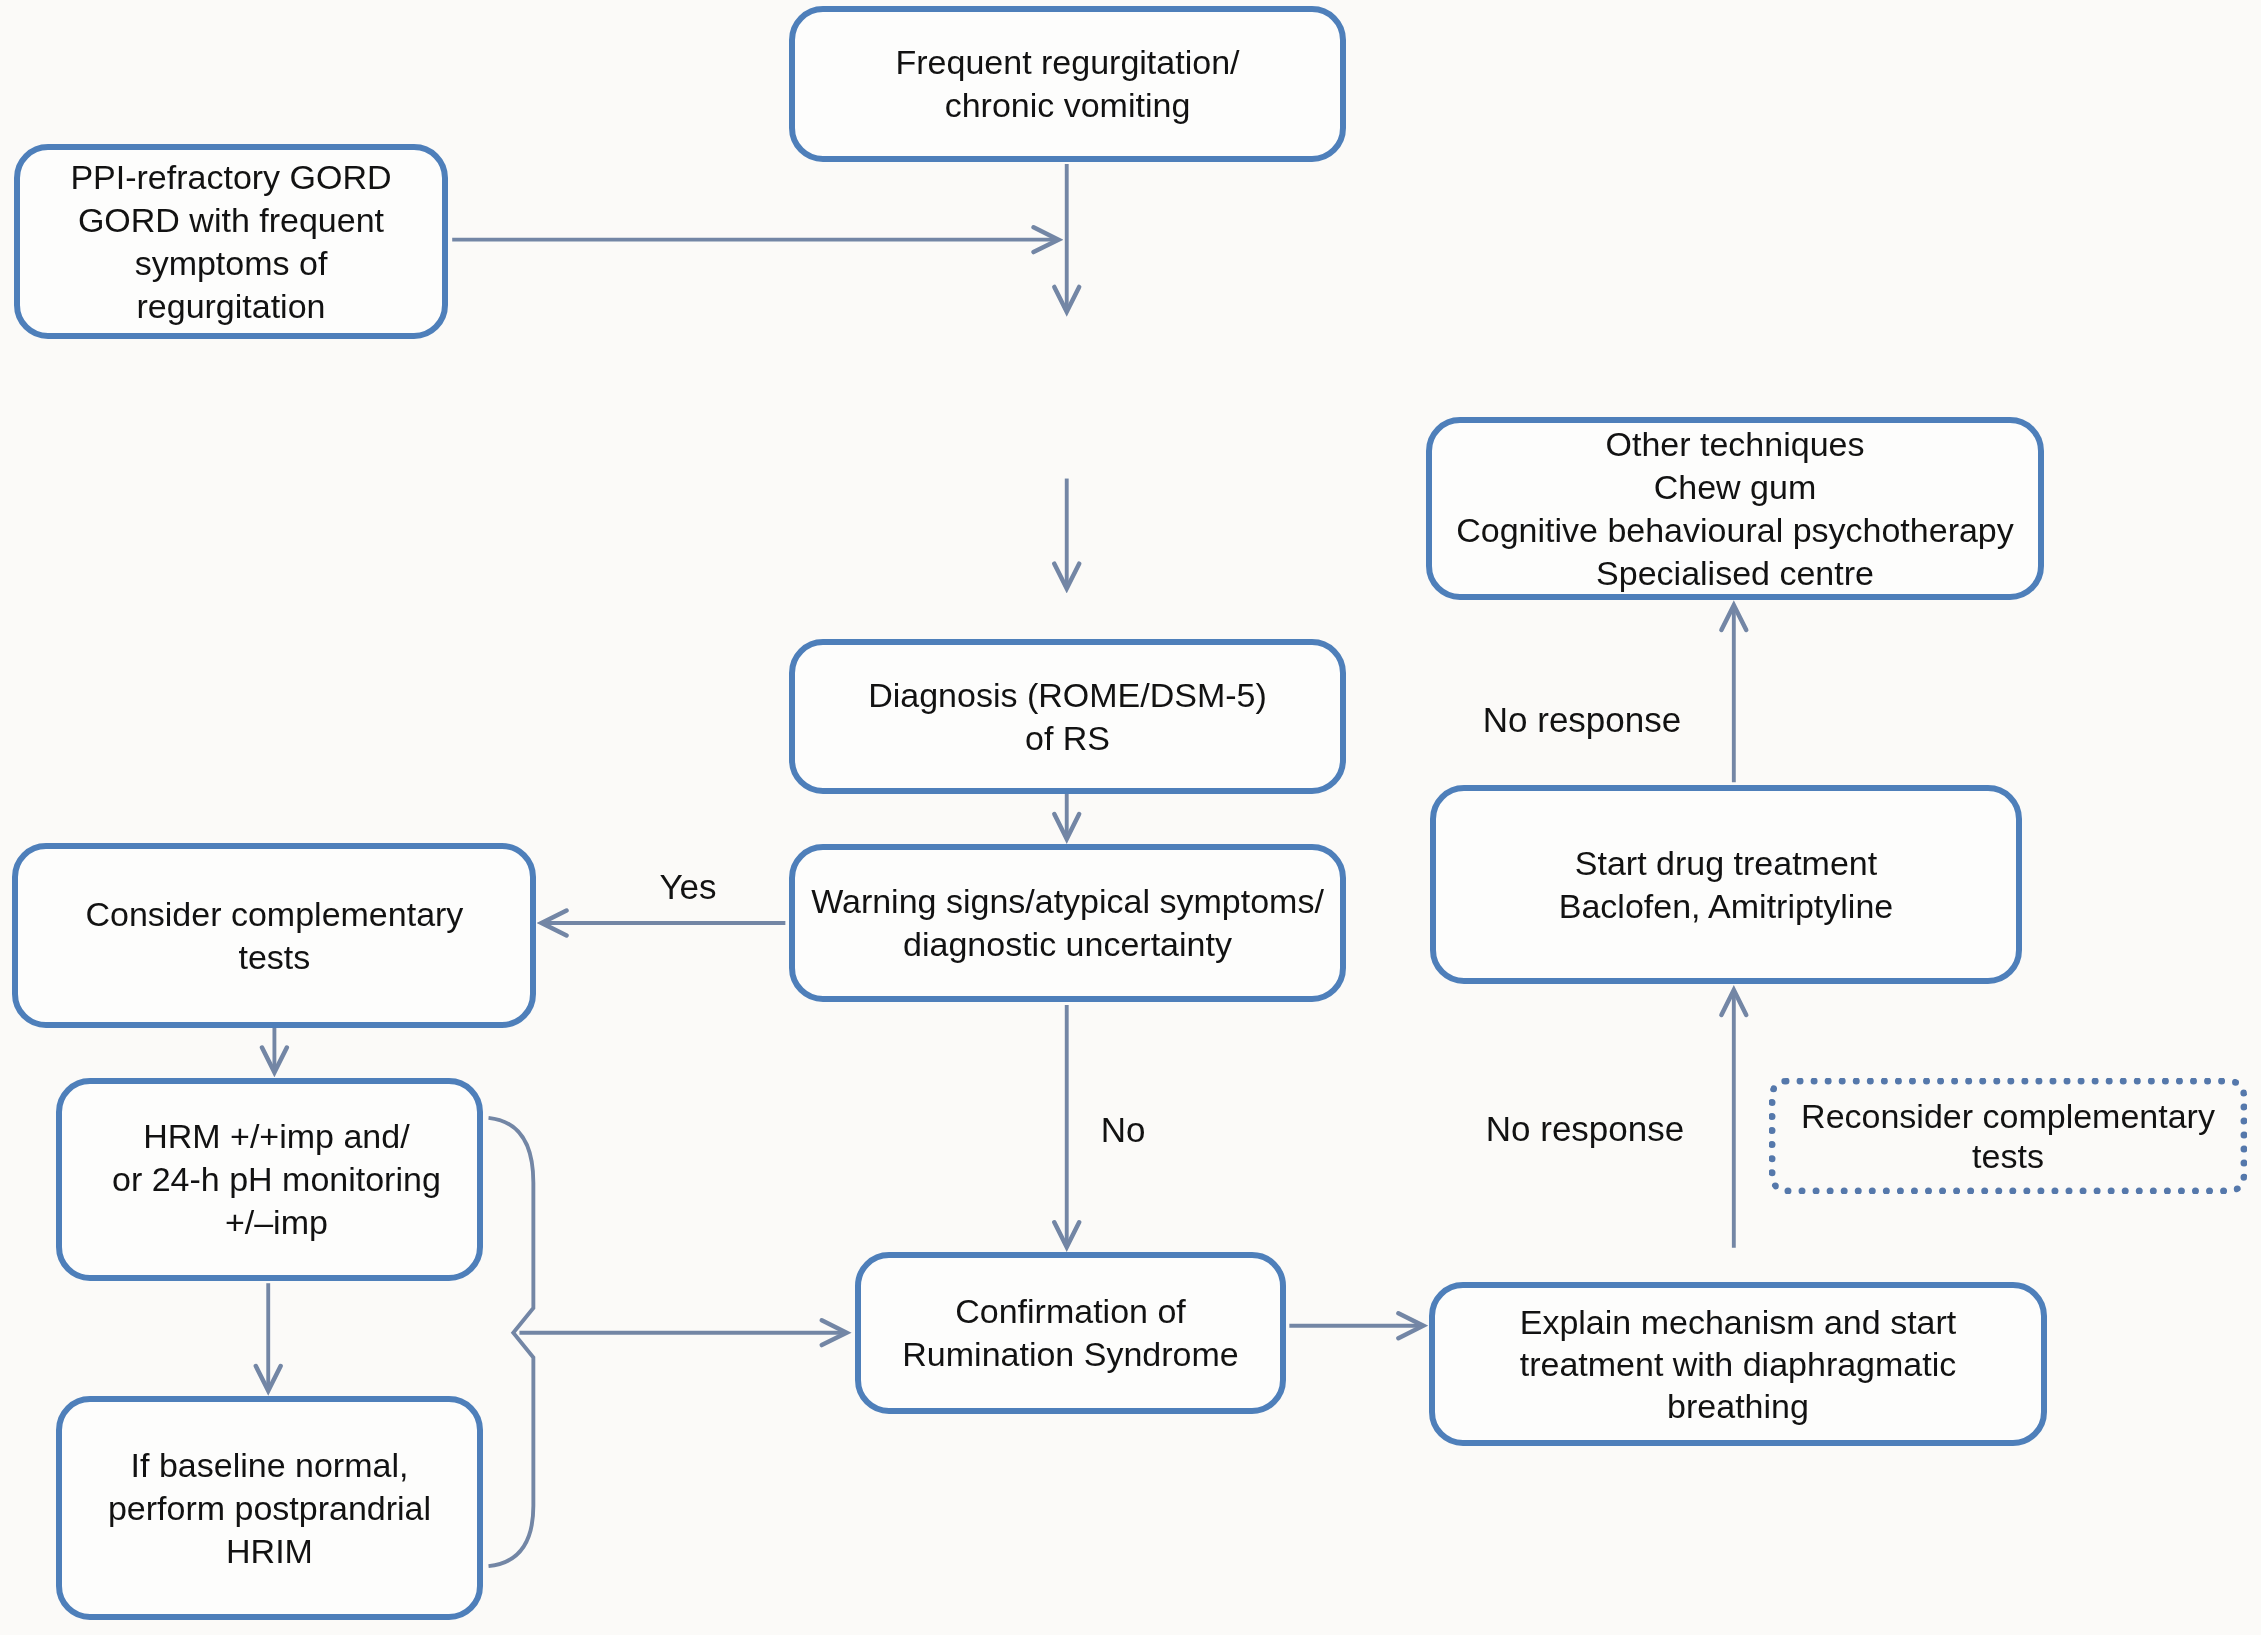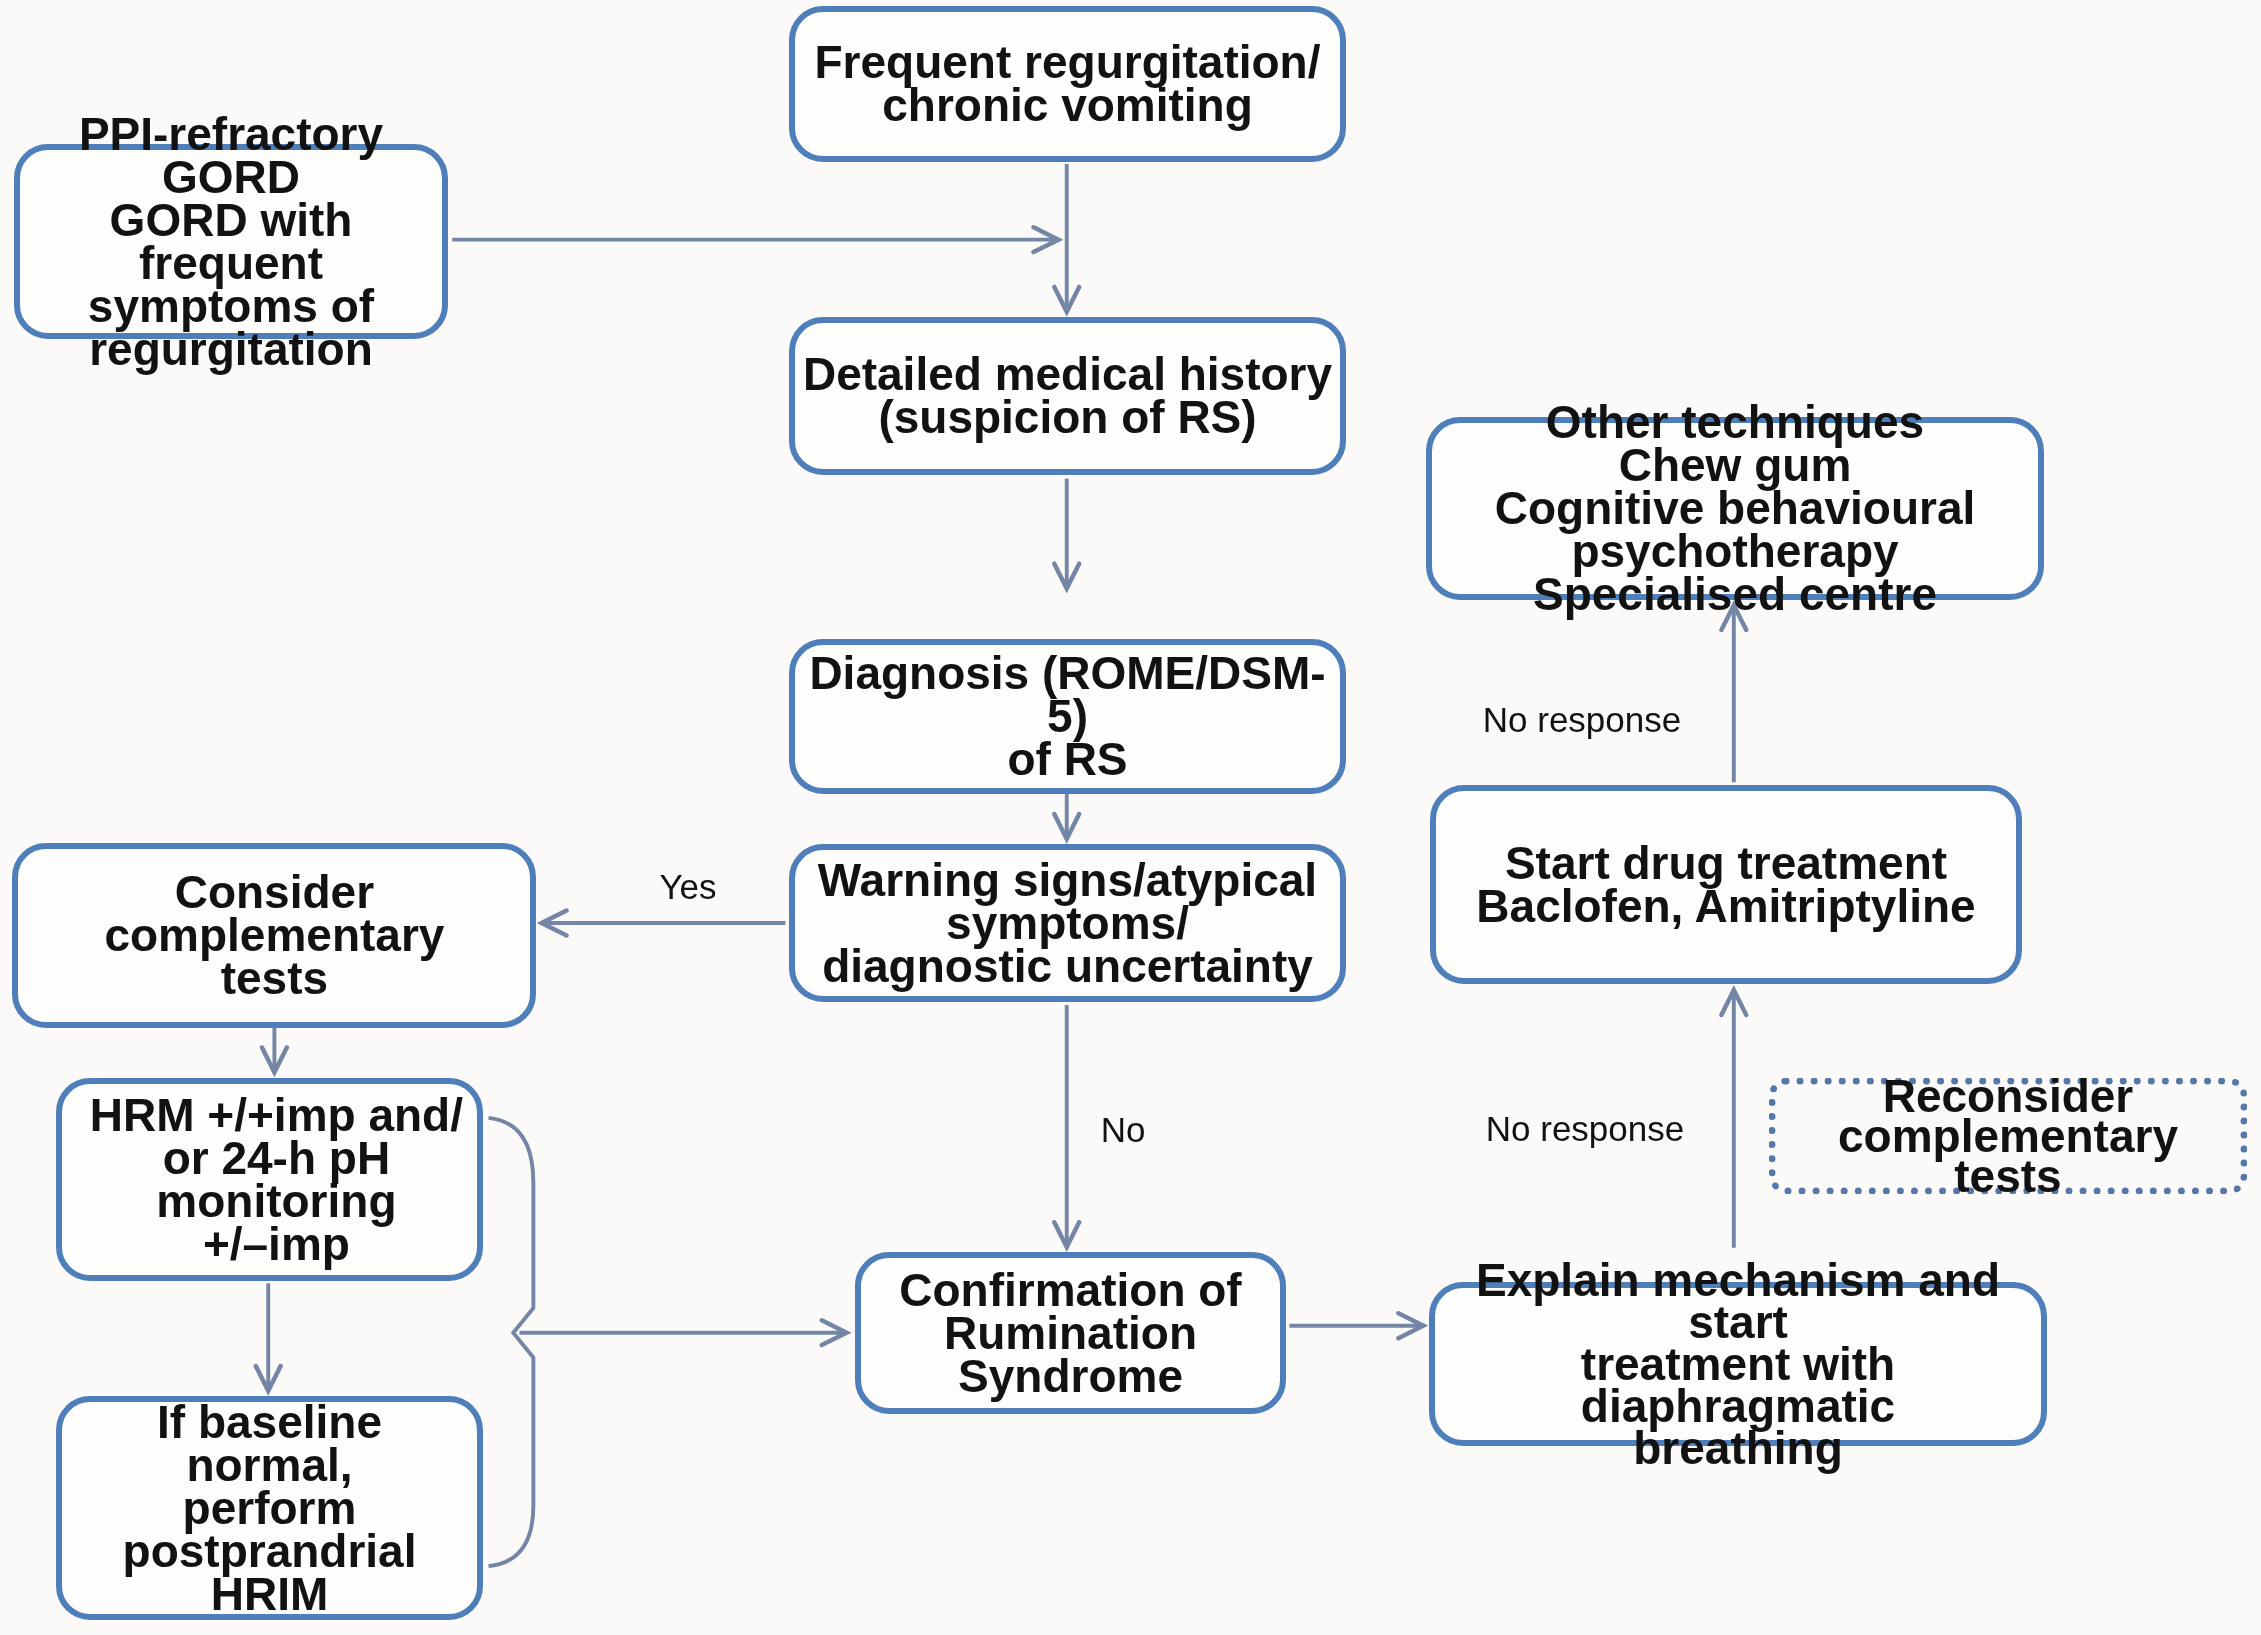--- a/index.html
+++ b/index.html
@@ -40,24 +40,23 @@
     position:absolute;
     box-sizing:border-box;
     border:6.2px solid var(--c-border);
     border-radius:34px;
     background:var(--c-box_fill);
     display:flex;
     align-items:center;
     justify-content:center;
     text-align:center;
     white-space:pre-line;
-    font-size:46px;
+    font-size:34px;
     line-height:43px;
     padding:3.1px 6.2px;
-    font-weight:bold;
   }
   .node.dashed{
     border:7px dotted var(--c-dotted_border);
     border-radius:17px;
     background:transparent;
   }
   .edge-label{
     position:absolute;
     transform:translate(-50%,-50%);
     font-size:35px;
@@ -91,22 +90,20 @@
   </svg>
 
   <div class="node" style="left:789px;top:6.2px;width:557px;height:156px;">Frequent regurgitation/
 chronic vomiting</div>
 
   <div class="node" style="left:14px;top:144px;width:434px;height:195px;">PPI-refractory GORD
 GORD with frequent
 symptoms of
 regurgitation</div>
 
-  <div class="node" style="left:789px;top:317px;width:557px;height:158px;">Detailed medical history
-(suspicion of RS)</div>
 
   <div class="node" style="left:789px;top:594px;width:557px;height:155px;margin-top:45px;">Diagnosis (ROME/DSM-5)
 of RS</div>
 
   <div class="node" style="left:789px;top:844px;width:557px;height:158px;">Warning signs/atypical symptoms/
 diagnostic uncertainty</div>
 
   <div class="node" style="left:12.4px;top:843px;width:524px;height:185px;">Consider complementary
 tests</div>
 

